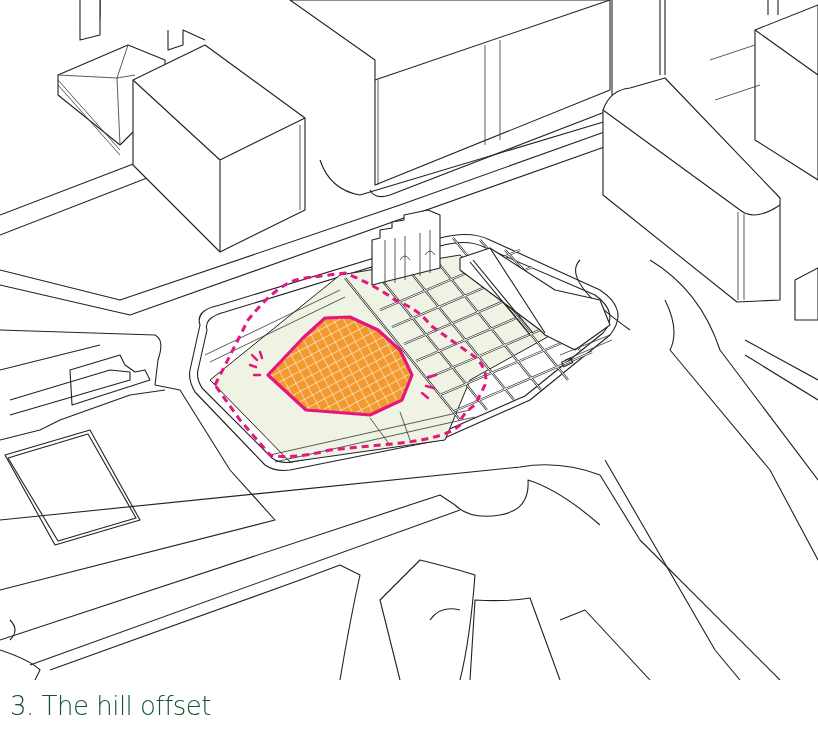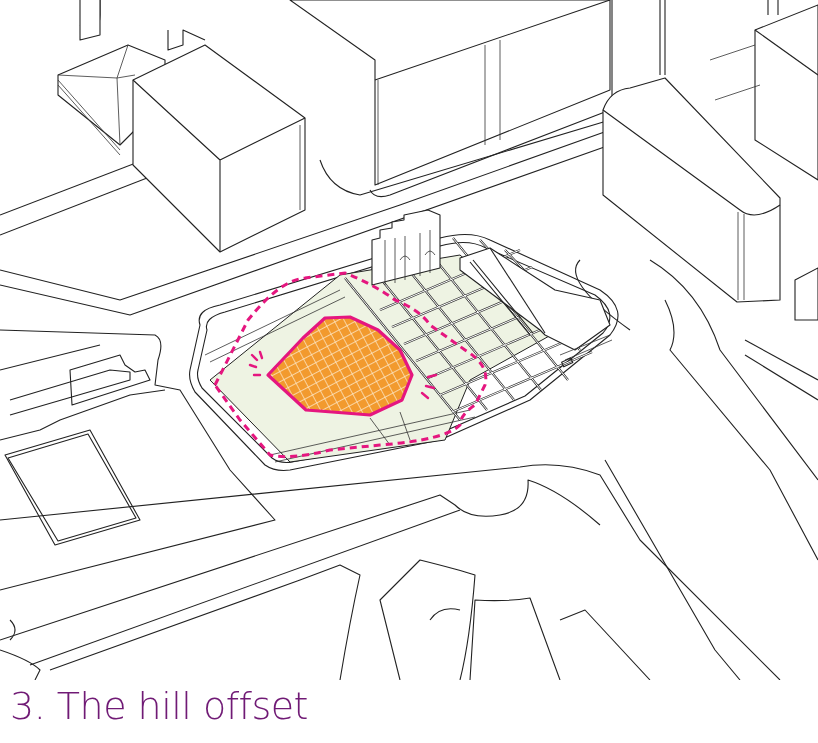--- a/index.html
+++ b/index.html
@@ -1,21 +1,21 @@
 <!DOCTYPE html>
 <html><head>
 <meta charset="utf-8">
 <style>
   html, body { margin: 0; padding: 0; background: #ffffff; }
   body { width: 818px; height: 743px; position: relative; overflow: hidden; font-family: "Liberation Sans", sans-serif; }
   #diagram { position: absolute; left: 0; top: 0; width: 818px; height: 680px; }
   #caption {
     position: absolute; left: 10px; top: 682px;
     font-family: "DejaVu Sans", sans-serif; font-weight: 200;
-    font-size: 38px; color: #701a75; letter-spacing: -0.5px; line-height: 48px;
+    font-size: 26px; color: #14532d; letter-spacing: -0.5px; line-height: 48px;
   }
   .ln { fill: none; stroke: #222; stroke-width: 1.1; stroke-linejoin: round; }
   .ln-thin { fill: none; stroke: #333; stroke-width: 0.8; }
   .bld { fill: #ffffff; stroke: #222; stroke-width: 1.1; stroke-linejoin: round; }
   .site { fill: #eef3e3; stroke: #222; stroke-width: 1; }
   .grid { fill: none; stroke: #333; stroke-width: 2.2; }
   .grid-in { fill: none; stroke: #fff; stroke-width: 1; }
 </style>
 </head>
 <body>

